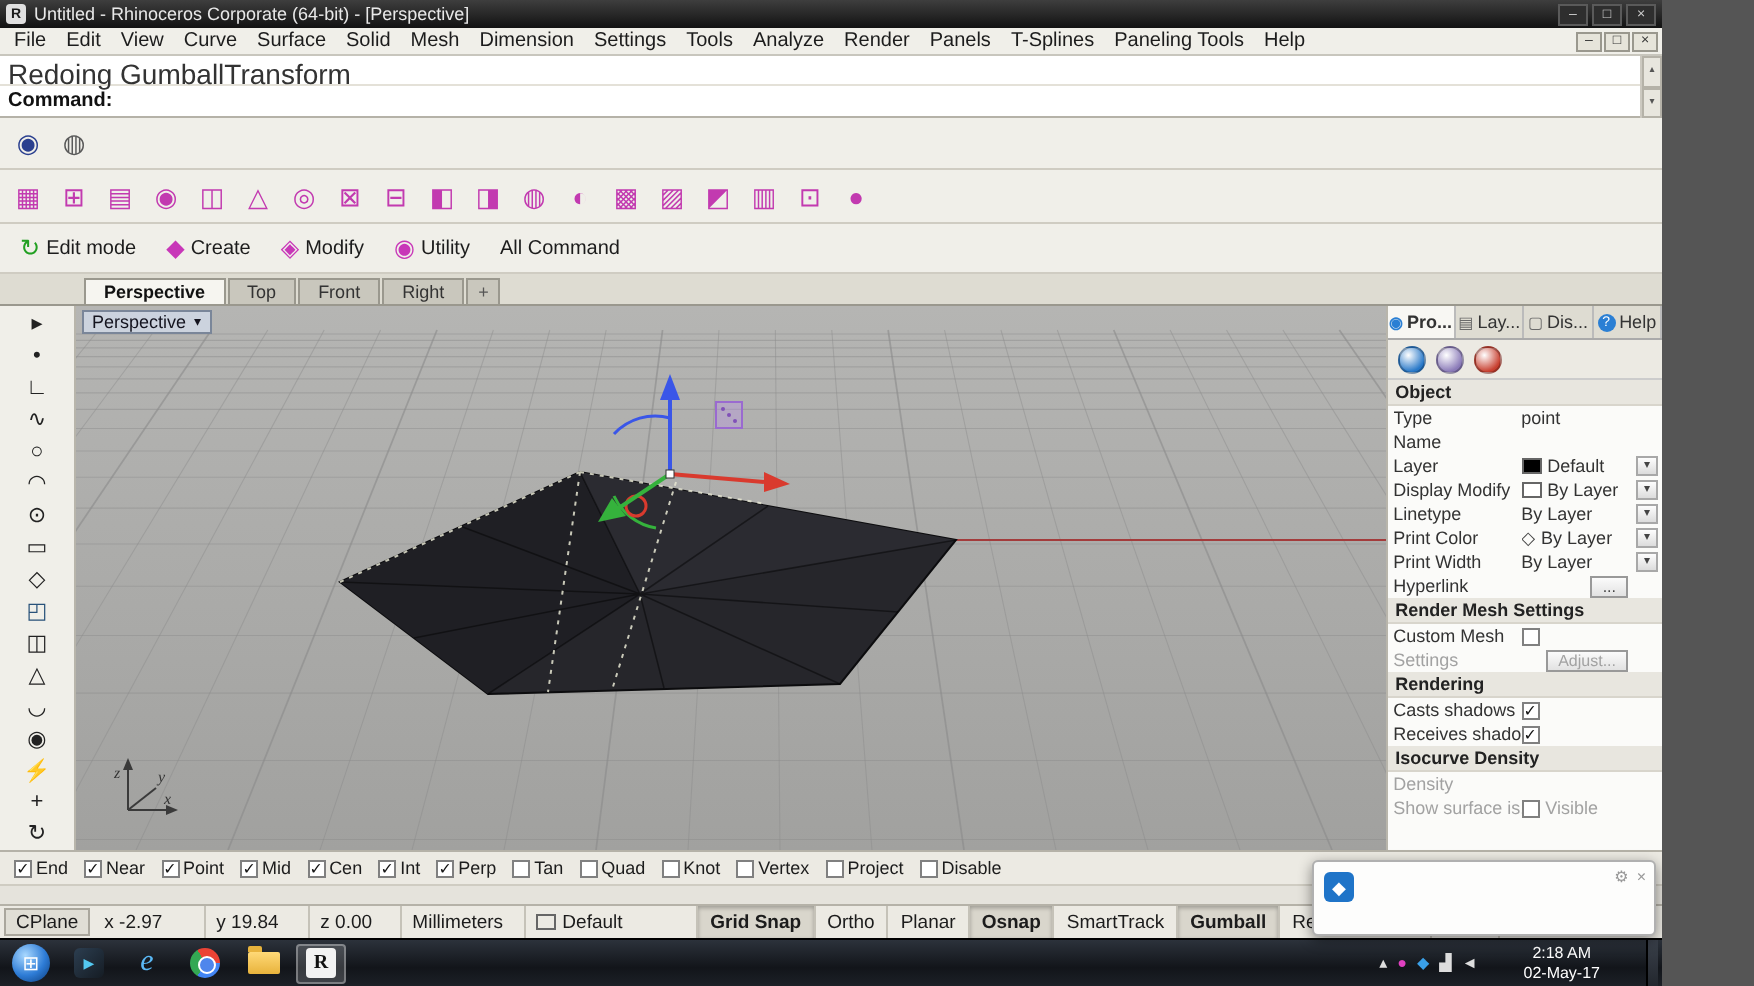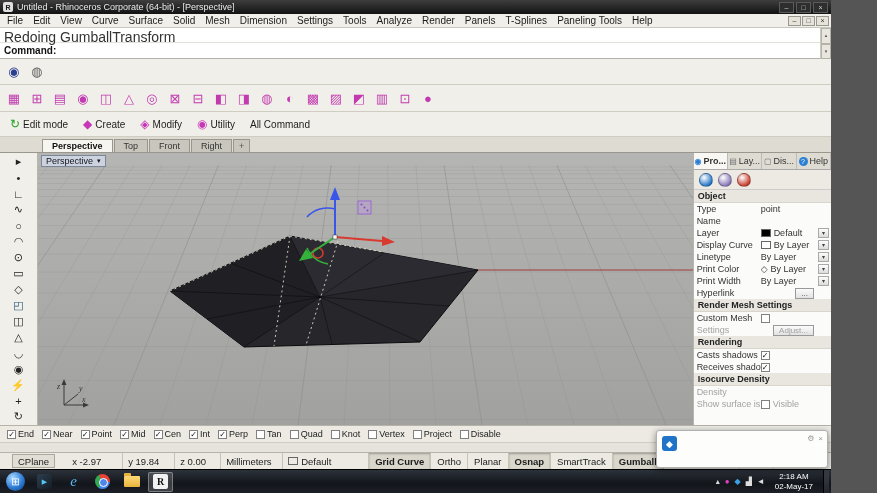--- a/index.html
+++ b/index.html
@@ -80,42 +80,42 @@
   .p-btn.disabled{color:#a2a2a2}
 
   .cb{width:9px;height:9px;border:1px solid #808080;background:#fff;font-size:8px;line-height:8px;text-align:center;color:#111;flex:none}
 
   
   .osnap{height:17px;background:#eceae3;border-top:1px solid #b5b2a8;display:flex;align-items:center;gap:8px;padding:0 7px;font-size:9px;color:#1c1c1c;white-space:nowrap}
   .osnap-item{display:flex;align-items:center;gap:2px}
   .strip{height:10px;background:#e5e3dc;border-top:1px solid #cfccc2}
   .statusbar{height:17px;background:#eceae3;border-top:1px solid #b5b2a8;display:flex;align-items:stretch;font-size:9.5px;color:#1c1c1c;white-space:nowrap}
   .sb-seg{padding:0 5px;border-right:1px solid #c5c2b8;display:flex;align-items:center;gap:3px}
-  .sb-btn{background:#e0ded5;border:1px solid #aaa79d;margin:1px 12px}
+  .sb-btn{background:#e0ded5;border:1px solid #aaa79d;margin:1px 2px}
   .sb-x{min-width:56px}.sb-y{min-width:52px}.sb-z{min-width:46px}.sb-units{min-width:62px}.sb-layer{min-width:86px}
   .sb-toggles{display:flex;align-items:stretch}
   .sb-toggle{padding:0 6px;display:flex;align-items:center;border-right:1px solid #c5c2b8}
   .sb-toggle.active{font-weight:bold;background:#d9d6cc;box-shadow:inset 0 1px 2px rgba(0,0,0,.28)}
 
   
   .taskbar{height:24px;background:linear-gradient(#2c323b,#12151a 60%,#1c2027);border-top:1px solid #000;display:flex;align-items:center;padding:0 2px;gap:3px}
   .start-orb{width:19px;height:19px;border-radius:50%;background:radial-gradient(circle at 35% 30%,#a8d8ff,#2e7cd6 55%,#0b3a78);display:flex;align-items:center;justify-content:center;color:#fff;font-size:10px;margin:0 4px;flex:none}
   .task-icons{display:flex;align-items:center;gap:4px}
   .task-icon{width:25px;height:20px;display:flex;align-items:center;justify-content:center;border-radius:2px}
   .task-icon.active{background:rgba(255,255,255,.16);border:1px solid rgba(255,255,255,.32)}
   .ie-glyph{color:#5ab8f5;font-family:"Liberation Serif",serif;font-style:italic;font-size:15px;line-height:15px}
   .media-sq{width:15px;height:15px;background:linear-gradient(135deg,#2c3e50,#151c24);border-radius:3px;color:#53c8f0;font-size:7px;display:flex;align-items:center;justify-content:center}
   .rhino-sq{width:15px;height:15px;background:#f2f2f2;border-radius:2px;color:#111;font-weight:bold;font-size:10px;display:flex;align-items:center;justify-content:center;font-family:"Liberation Serif",serif}
   .chrome-ball{width:15px;height:15px;border-radius:50%;background:conic-gradient(from -30deg,#ea4335 0 120deg,#4285f4 0 240deg,#34a853 0 360deg);position:relative}
   .chrome-ball::after{content:"";position:absolute;left:4px;top:4px;width:7px;height:7px;background:#4f86ec;border:1.5px solid #fff;border-radius:50%}
   .folder-shape{width:16px;height:11px;background:linear-gradient(#ffd977,#e8b33c);border-radius:1px;position:relative}
   .folder-shape::before{content:"";position:absolute;top:-3px;left:0;width:7px;height:3px;background:#e8b33c;border-radius:1px 1px 0 0}
   .tray{margin-left:auto;display:flex;align-items:center;gap:5px;font-size:8px}
   .tray-icon{color:#ddd}
-  .clock{color:#fff;font-size:8px;text-align:center;line-height:1.25;margin:0 7px}
+  .clock{color:#fff;font-size:8px;text-align:center;line-height:1.25;margin:0 20px}
   .show-desktop{width:6px;height:24px;background:linear-gradient(#3a404a,#22262d);border-left:1px solid #000;flex:none}
 
   
   .notification{position:absolute;right:3px;bottom:25px;width:172px;height:38px;background:#fdfdfc;border:1px solid #b0b0b0;border-radius:3px;box-shadow:0 2px 7px rgba(0,0,0,.45);padding:4px 5px;display:flex;gap:5px;z-index:5}
   .notif-icon{width:15px;height:15px;background:#1f74c8;border-radius:3px;color:#fff;font-size:9px;display:flex;align-items:center;justify-content:center;margin-top:1px;flex:none}
   .notif-main{flex:1;overflow:hidden}
   .notif-title{font-size:9.5px;color:#333}
   .notif-body{font-size:8px;color:#8a8a8a;line-height:1.2;margin-top:2px}
   .notif-actions{position:absolute;right:4px;top:3px;display:flex;gap:4px;color:#999;font-size:8px}
 </style>
@@ -398,21 +398,21 @@
           </div>
           <div class="p-row">
             <span class="p-label">Layer</span>
             <span class="p-val">
               <span class="p-swatch" style="background: rgb(0, 0, 0);"></span>
               <span class="p-value">Default</span>
             </span>
             <span class="p-drop">▾</span>
           </div>
           <div class="p-row">
-            <span class="p-label">Display Curve</span>
+            <span class="p-label">Display Modify</span>
             <span class="p-val">
               <span class="p-swatch" style="background: rgb(255, 255, 255);"></span>
               <span class="p-value">By Layer</span>
             </span>
             <span class="p-drop">▾</span>
           </div>
           <div class="p-row">
             <span class="p-label">Linetype</span>
             <span class="p-val">
               <span class="p-value">By Layer</span>
@@ -540,21 +540,21 @@
     <span class="sb-seg sb-btn">CPlane</span>
     <span class="sb-seg sb-x">x -2.97</span>
     <span class="sb-seg sb-y">y 19.84</span>
     <span class="sb-seg sb-z">z 0.00</span>
     <span class="sb-seg sb-units">Millimeters</span>
     <span class="sb-seg sb-layer">
       <span class="p-swatch"></span>
       <span>Default</span>
     </span>
     <span class="sb-toggles">
-        <span class="sb-toggle active">Grid Curve</span>
+        <span class="sb-toggle active">Grid Snap</span>
         <span class="sb-toggle">Ortho</span>
         <span class="sb-toggle">Planar</span>
         <span class="sb-toggle active">Osnap</span>
         <span class="sb-toggle">SmartTrack</span>
         <span class="sb-toggle active">Gumball</span>
         <span class="sb-toggle">Record History</span>
         <span class="sb-toggle">Filter</span>
       </span>
   </div>
 

